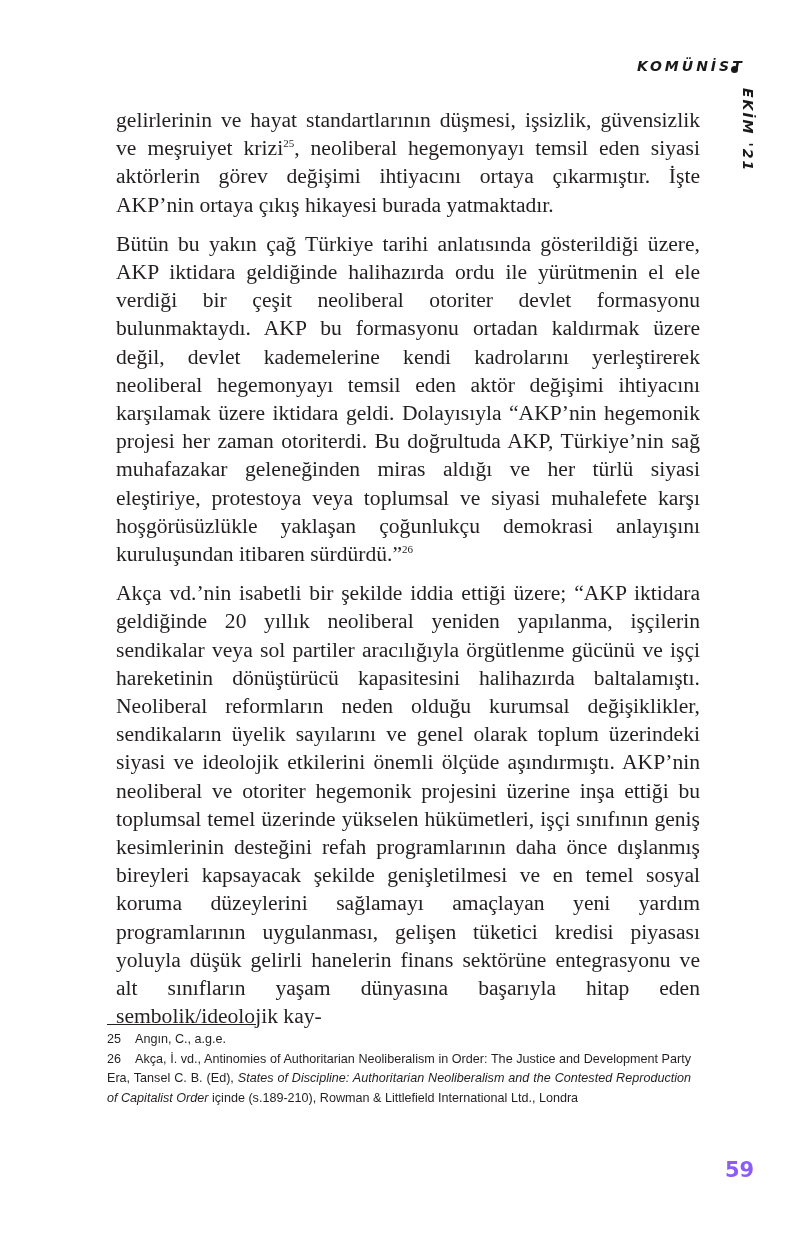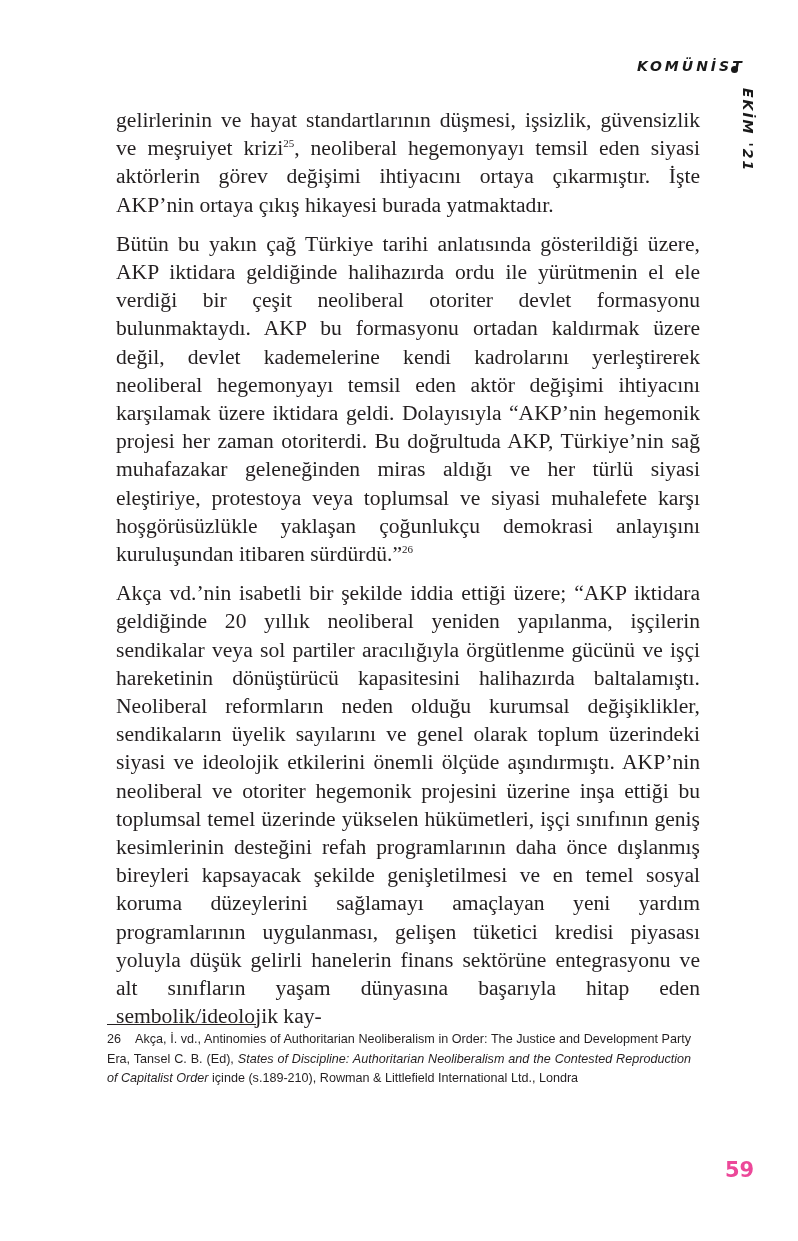--- a/index.html
+++ b/index.html
@@ -25,35 +25,36 @@
   sup { font-size: 11px; line-height: 0; vertical-align: super; }
   .rule { position: absolute; left: 107px; top: 1024px; width: 149px; height: 1px; background: #231f20; }
   .footnotes {
     position: absolute; left: 107px; top: 1030px; width: 584px;
     font-family: "Liberation Sans", sans-serif; font-size: 12.6px; line-height: 19.5px; text-align: justify;
   }
   .fn { margin: 0; }
   .fn-num { display: inline-block; width: 28px; }
   .page-num {
     position: absolute; top: 1158px; left: 725px;
-    font-family: "DejaVu Sans", sans-serif; font-weight: bold; font-size: 21px; color: #ec4899;
+    font-family: "DejaVu Sans", sans-serif; font-weight: bold; font-size: 21px; color: #8b5cf6;
   }
 </style>
 </head>
 <body>
 
 <div class="header">KOMÜNİST</div>
 <div class="dot"></div>
 <div class="side">EKİM '21</div>
 
 <div class="body-text">
   <p><span>gelirlerinin ve hayat standartlarının düşmesi, işsizlik, güvensizlik ve meşruiyet krizi</span><sup>25</sup><span>, neoliberal hegemonyayı temsil eden siyasi aktörlerin görev değişimi ihtiyacını ortaya çıkarmıştır. İşte AKP’nin ortaya çıkış hikayesi burada yatmaktadır.</span></p>
   <p><span>Bütün bu yakın çağ Türkiye tarihi anlatısında gösterildiği üzere, AKP iktidara geldiğinde halihazırda ordu ile yürütmenin el ele verdiği bir çeşit neoliberal otoriter devlet formasyonu bulunmaktaydı. AKP bu formasyonu ortadan kaldırmak üzere değil, devlet kademelerine kendi kadrolarını yerleştirerek neoliberal hegemonyayı temsil eden aktör değişimi ihtiyacını karşılamak üzere iktidara geldi. Dolayısıyla “AKP’nin hegemonik projesi her zaman otoriterdi. Bu doğrultuda AKP, Türkiye’nin sağ muhafazakar geleneğinden miras aldığı ve her türlü siyasi eleştiriye, protestoya veya toplumsal ve siyasi muhalefete karşı hoşgörüsüzlükle yaklaşan çoğunlukçu demokrasi anlayışını kuruluşundan itibaren sürdürdü.”</span><sup>26</sup></p>
   <p><span>Akça vd.’nin isabetli bir şekilde iddia ettiği üzere; “AKP iktidara geldiğinde 20 yıllık neoliberal yeniden yapılanma, işçilerin sendikalar veya sol partiler aracılığıyla örgütlenme gücünü ve işçi hareketinin dönüştürücü kapasitesini halihazırda baltalamıştı. Neoliberal reformların neden olduğu kurumsal değişiklikler, sendikaların üyelik sayılarını ve genel olarak toplum üzerindeki siyasi ve ideolojik etkilerini önemli ölçüde aşındırmıştı. AKP’nin neoliberal ve otoriter hegemonik projesini üzerine inşa ettiği bu toplumsal temel üzerinde yükselen hükümetleri, işçi sınıfının geniş kesimlerinin desteğini refah programlarının daha önce dışlanmış bireyleri kapsayacak şekilde genişletilmesi ve en temel sosyal koruma düzeylerini sağlamayı amaçlayan yeni yardım programlarının uygulanması, gelişen tüketici kredisi piyasası yoluyla düşük gelirli hanelerin finans sektörüne entegrasyonu ve alt sınıfların yaşam dünyasına başarıyla hitap eden sembolik/ideolojik kay-</span></p>
 </div>
 
 <div class="rule"></div>
 
 <div class="footnotes">
+  <p class="fn"><span class="fn-num">25</span><span>Angın, C., a.g.e.</span></p>
   <p class="fn"><span class="fn-num">26</span><span>Akça, İ. vd., Antinomies of Authoritarian Neoliberalism in Order: The Justice and Development Party Era, Tansel C. B. (Ed), </span><i>States of Discipline: Authoritarian Neoliberalism and the Contested Reproduction of Capitalist Order</i><span> içinde (s.189-210), Rowman &amp; Littlefield International Ltd., Londra</span></p>
 </div>
 
 <div class="page-num">59</div>
 
 </body></html>

